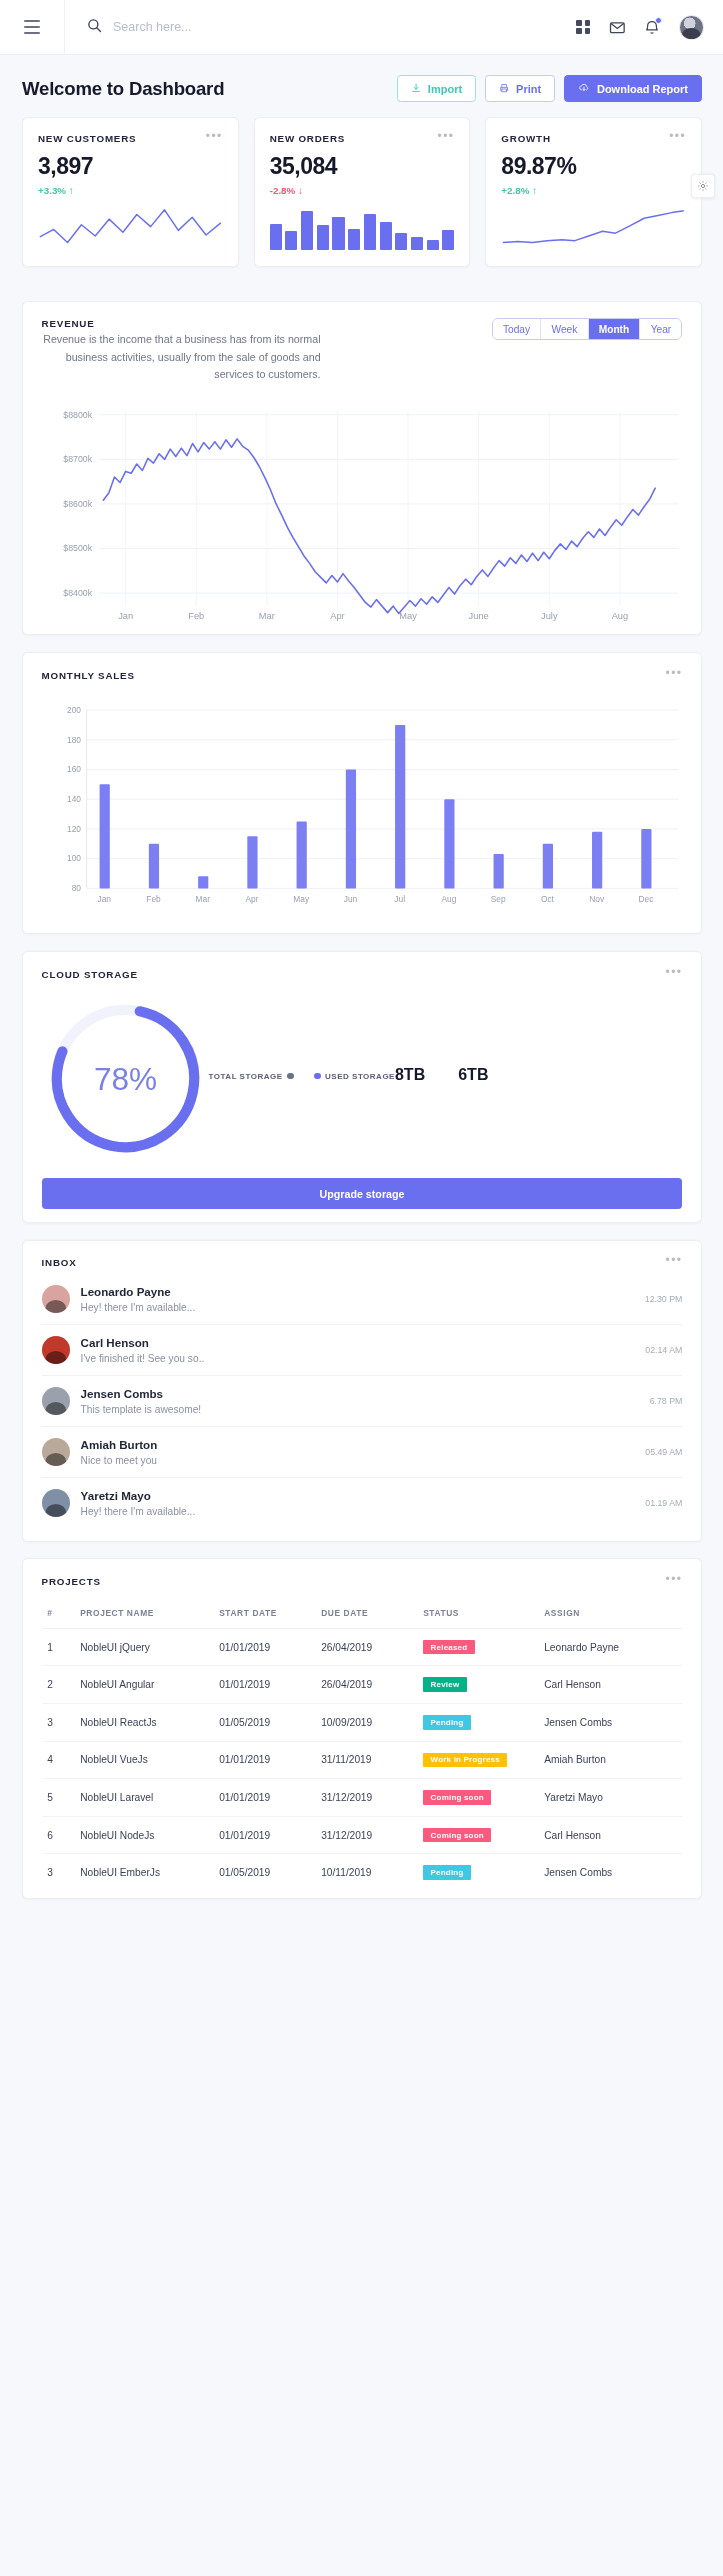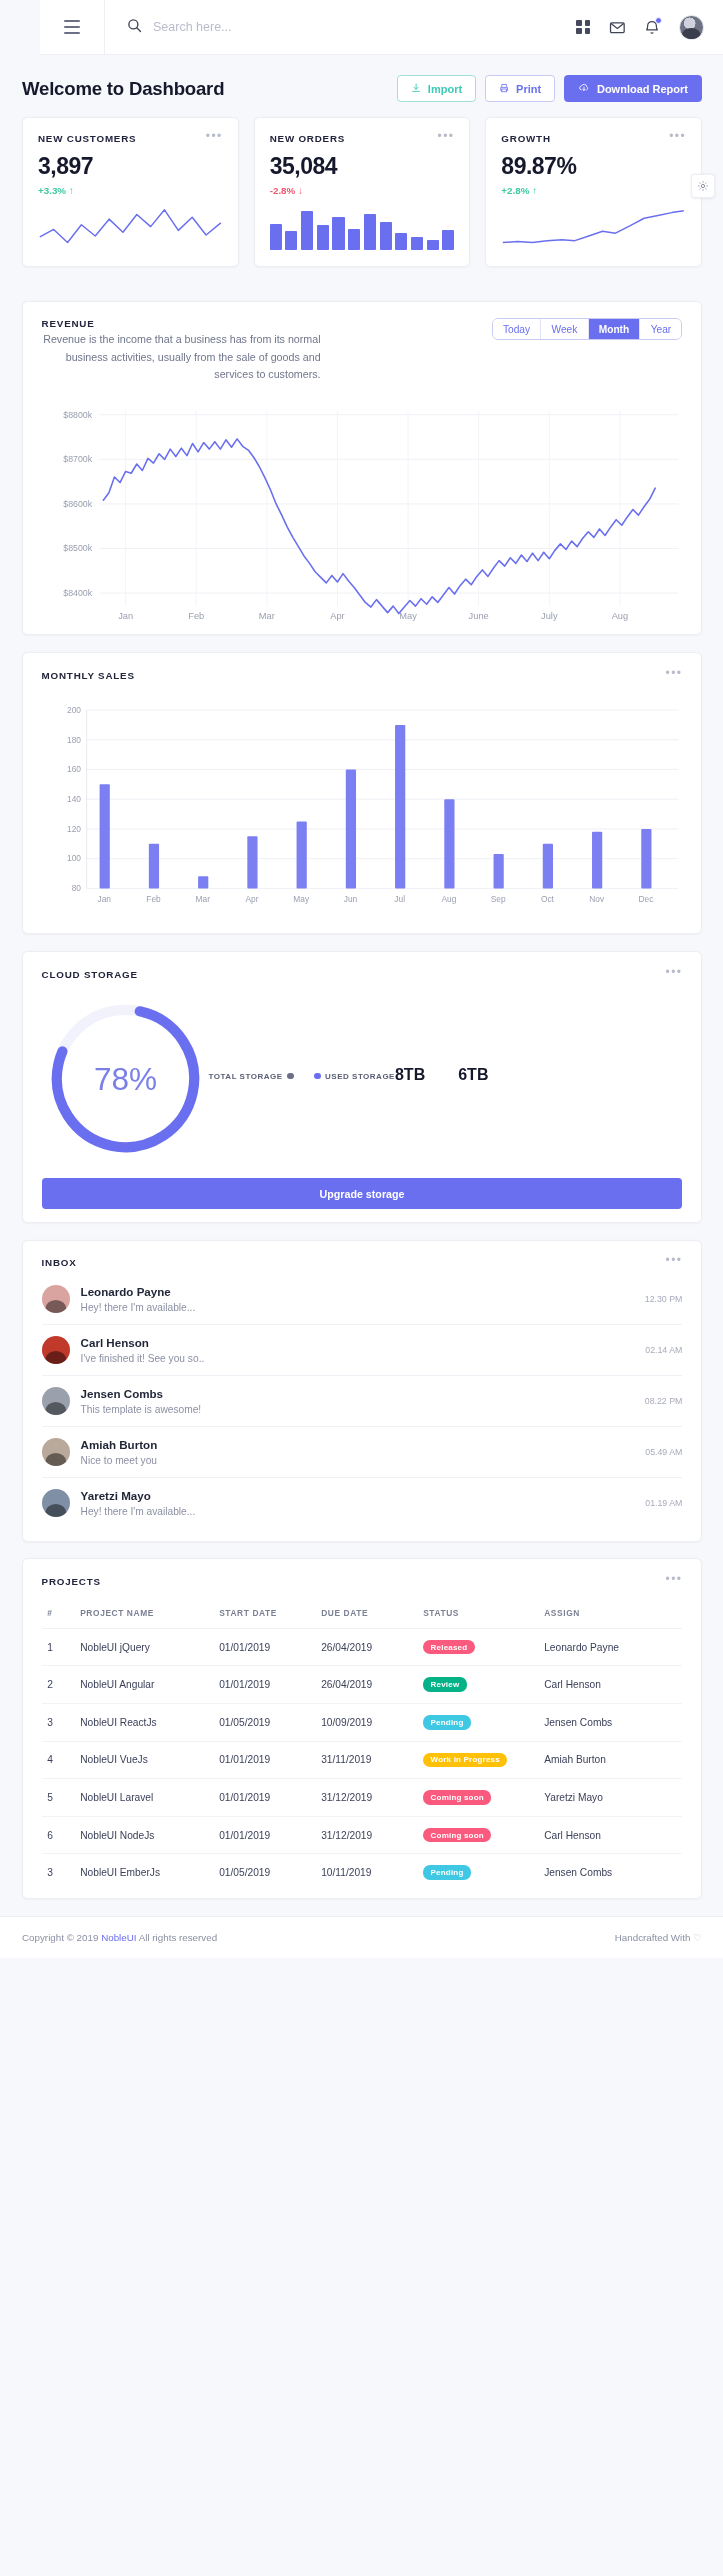--- a/index.html
+++ b/index.html
@@ -11,21 +11,20 @@
   }
   body { width: 724px; overflow-x: hidden; }
 
   
   .topnav {
     height: 55px;
     background: #ffffff;
     display: flex;
     align-items: center;
     border-bottom: 0.9px solid #eef0f5;
-    margin-left: 40px;
   }
   .nav-left {
     width: 65px;
     height: 55px;
     display: flex;
     align-items: center;
     justify-content: center;
     border-right: 0.9px solid #eef0f5;
   }
   .hamburger { display: flex; flex-direction: column; gap: 3.7px; }
@@ -142,21 +141,21 @@
   th {
     text-align: left; font-size: 8.4px; font-weight: 700; letter-spacing: 0.6px;
     color: #7b8094; padding: 7.4px 5.6px 10.2px 5.6px; border-bottom: 0.9px solid #eef0f5;
   }
   td {
     font-size: 10.2px; color: #3c4159; padding: 11px 5.6px;
     border-bottom: 0.9px solid #f2f3f7; white-space: nowrap;
   }
   tr:last-child td { border-bottom: none; }
   .badge {
-    display: inline-block; padding: 2.8px 7.4px; border-radius: 7px;
+    display: inline-block; padding: 2.8px 7.4px; border-radius: 1px;
     font-size: 8px; font-weight: 700; color: #fff; letter-spacing: 0.2px;
   }
 
   
   .footer {
     display: flex; justify-content: space-between; align-items: center;
     padding: 15px 22px; font-size: 9.8px; color: #8b90a3;
     border-top: 0.9px solid #edeef4; background: #fff;
   }
   .footer a { color: #6a6ff0; text-decoration: none; }
@@ -484,21 +483,21 @@
           <span class="inbox-msg" style="display:block">I've finished it! See you so..</span>
         </span>
         <span class="inbox-time">02.14 AM</span>
       </div>
       <div class="inbox-item">
         <span class="av" style="background:#9aa1ad"></span>
         <span class="inbox-body">
           <span class="inbox-name" style="display:block">Jensen Combs</span>
           <span class="inbox-msg" style="display:block">This template is awesome!</span>
         </span>
-        <span class="inbox-time">08.22 PM</span>
+        <span class="inbox-time">6.78 PM</span>
       </div>
       <div class="inbox-item">
         <span class="av" style="background:#b9a99a"></span>
         <span class="inbox-body">
           <span class="inbox-name" style="display:block">Amiah Burton</span>
           <span class="inbox-msg" style="display:block">Nice to meet you</span>
         </span>
         <span class="inbox-time">05.49 AM</span>
       </div>
       <div class="inbox-item">
@@ -585,25 +584,14 @@
           <td>10/11/2019</td>
           <td><span class="badge" style="background:#3fc8e4">Pending</span></td>
           <td>Jensen Combs</td>
         </tr>
       </tbody>
     </table>
   </div>
 
 </div>
 
-<div class="footer">
-  <div>
-    <span>Copyright © 2019</span>
-    <a href="#">NobleUI</a>
-    <span>All rights reserved</span>
-  </div>
-  <div>
-    <span>Handcrafted With</span>
-    <span class="heart">♡</span>
-  </div>
 </div>
-</div>
 
 
 </body></html>

